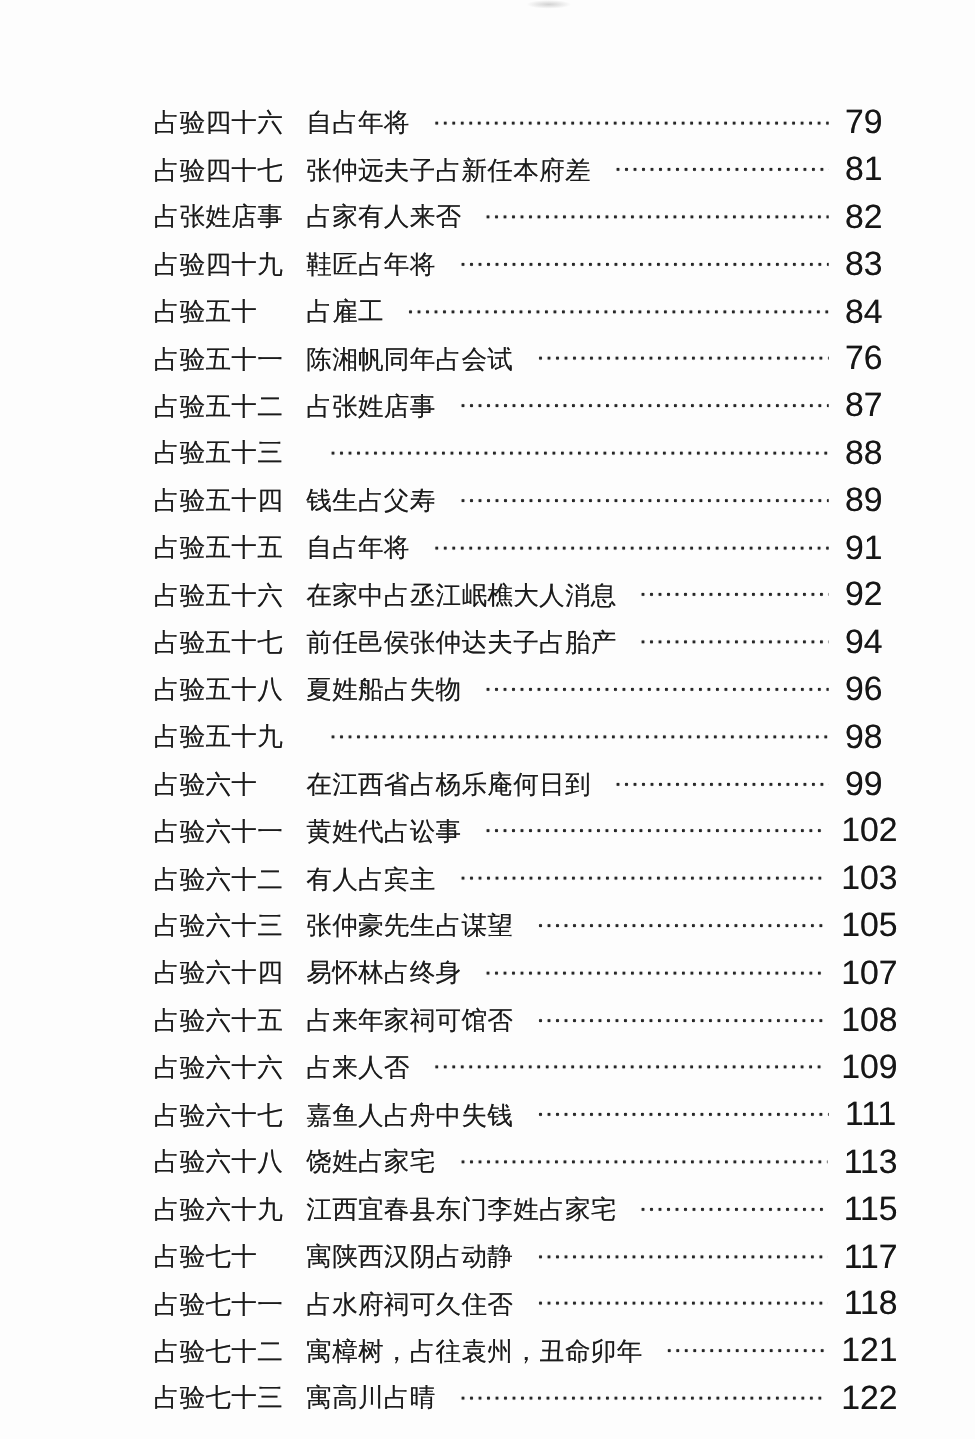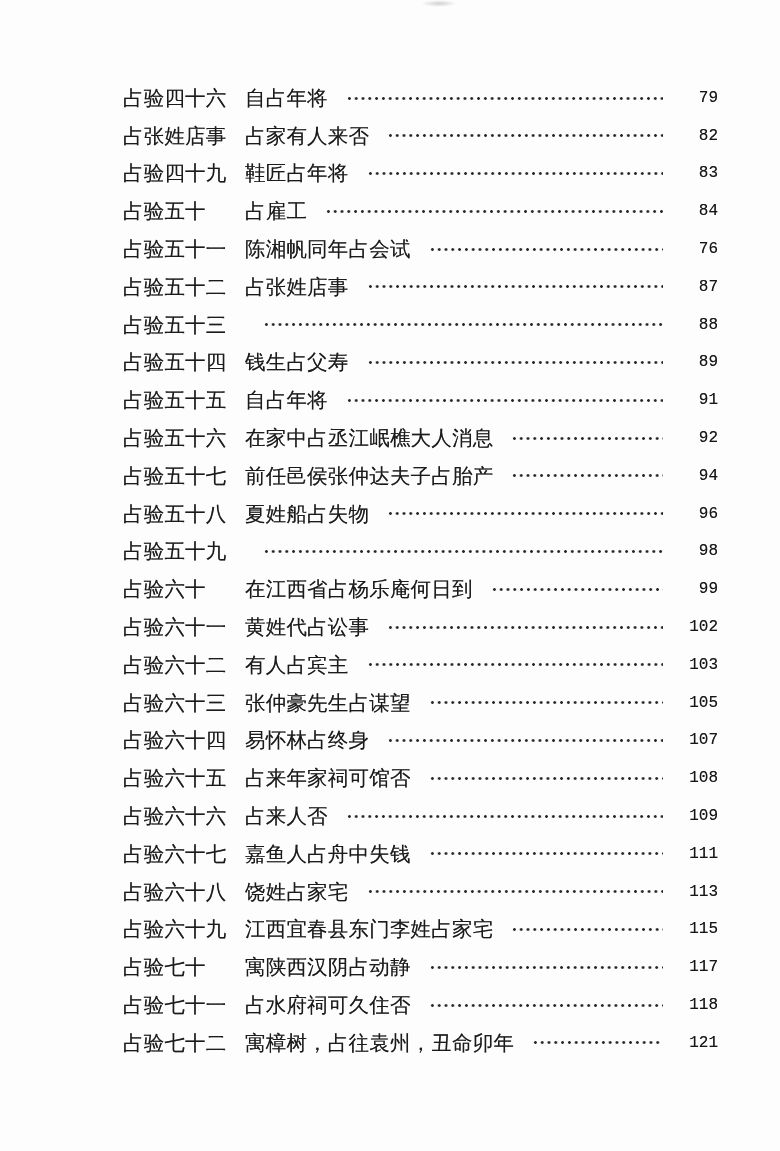--- a/index.html
+++ b/index.html
@@ -51,24 +51,24 @@
     margin-right: 13px;
     background-image: radial-gradient(circle, #262626 1.15px, rgba(0,0,0,0) 1.55px);
     background-size: 6.8px 6.8px;
     background-repeat: repeat-x;
     background-position: left center;
     min-width: 0;
   }
   .toc-page {
     flex: 0 0 42px;
     margin-right: 62px;
-    text-align: right;
-    font-size: 16px;
+    text-align: left;
+    font-size: 27px;
     color: #161616;
-    font-family: Liberation Mono, monospace;
+    font-family: Liberation Sans, sans-serif;
   }
   .smudge-top {
     position: absolute;
     top: 0;
     left: 421px;
     width: 36px;
     height: 7px;
     background: radial-gradient(ellipse at center, rgba(110,110,110,0.30), rgba(110,110,110,0) 70%);
   }
 </style>
@@ -80,20 +80,26 @@
 
   <div class="toc">
 
       <div class="toc-row">
         <span class="toc-label">占验四十六</span>
         <span class="toc-title">自占年将</span>
         <span class="toc-dots"></span>
         <span class="toc-page">79</span>
       </div>
 
+      <div class="toc-row">
+        <span class="toc-label">占验四十七</span>
+        <span class="toc-title">张仲远夫子占新任本府差</span>
+        <span class="toc-dots"></span>
+        <span class="toc-page">81</span>
+      </div>
 
       <div class="toc-row">
         <span class="toc-label">占张姓店事</span>
         <span class="toc-title">占家有人来否</span>
         <span class="toc-dots"></span>
         <span class="toc-page">82</span>
       </div>
 
       <div class="toc-row">
         <span class="toc-label">占验四十九</span>
@@ -254,14 +260,20 @@
         <span class="toc-page">118</span>
       </div>
 
       <div class="toc-row">
         <span class="toc-label">占验七十二</span>
         <span class="toc-title">寓樟树，占往袁州，丑命卯年</span>
         <span class="toc-dots"></span>
         <span class="toc-page">121</span>
       </div>
 
+      <div class="toc-row">
+        <span class="toc-label">占验七十三</span>
+        <span class="toc-title">寓高川占晴</span>
+        <span class="toc-dots"></span>
+        <span class="toc-page">122</span>
+      </div>
     </div>
 </div>
 
 </body></html>

